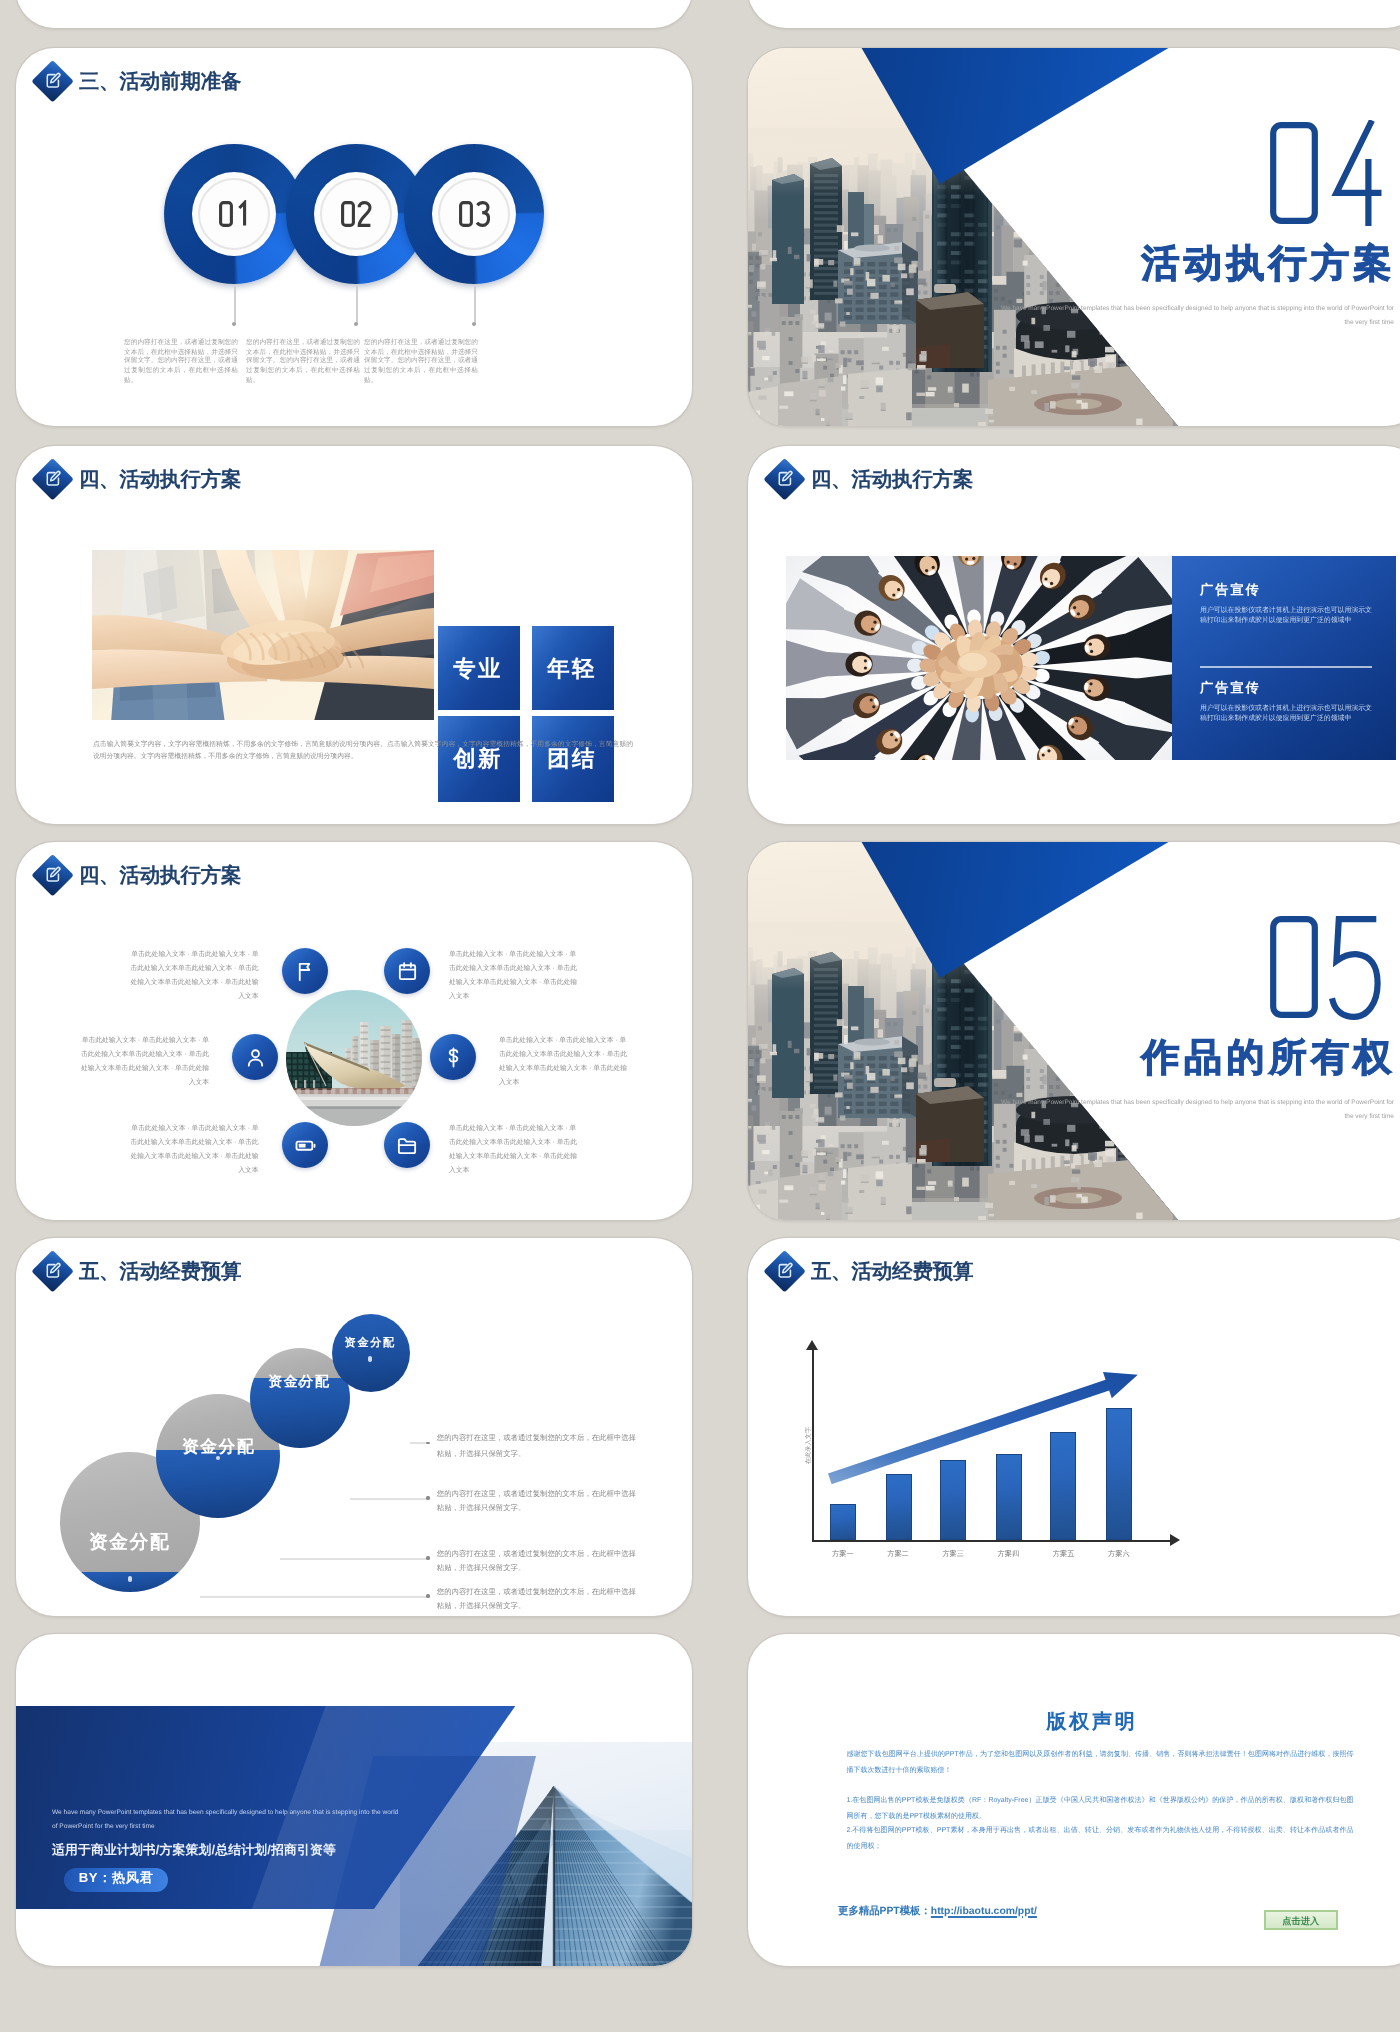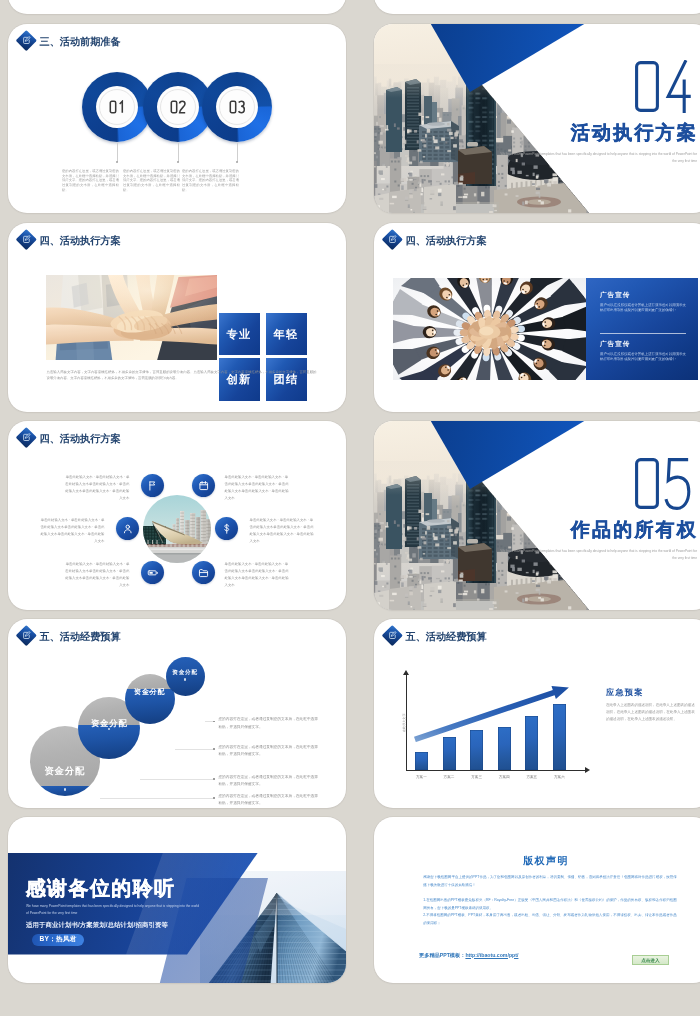--- a/index.html
+++ b/index.html
@@ -2694,24 +2694,20 @@
                 <stop offset=".22" stop-color="#4a7cc3"></stop>
                 <stop offset=".55" stop-color="#2a60b5"></stop>
                 <stop offset="1" stop-color="#1a4da2"></stop>
               </linearGradient>
             </defs>
             <path d="M1.8 56.1 L140.6 9.2 L141.9 13.1 L154.9 1.4 L137.5 0.0 L138.8 3.9 L0.0 50.8 Z" fill="url(#ag)"></path>
           </svg>
         </div>
         <div class="bc-ylbl">在此录入文字</div>
       </div>
-      <div class="bc-panel">
-        <div class="bc-title">应急预案</div>
-        <div class="bc-text">在此录入上述图表的描述说明，在此录入上述图表的描述说明，在此录入上述图表的描述说明，在此录入上述图表的描述说明，在此录入上述图表的描述说明。</div>
-      </div>
     </div>
 <div class="slide c0 r5">
       <div class="th-photo">
         <svg viewBox="0 0 146 121" preserveAspectRatio="none" width="100%" height="100%">
           <defs>
 <linearGradient id="gsky" x1="0" y1="0" x2=".35" y2="1">
  <stop offset="0" stop-color="#f2f6fa"></stop>
               <stop offset=".45" stop-color="#e6eef6"></stop>
  <stop offset="1" stop-color="#cddeee"></stop>
             </linearGradient>
@@ -2807,21 +2803,20 @@
           <line x1="77" y1="22" x2="146" y2="80" stroke="#d6e7f4" stroke-width=".9" opacity=".7"></line>
           <polygon points="77,22 146,80 146,58 84,31" fill="#c3daec" opacity=".42"></polygon>
           <polygon points="55,65 74,38 77,50 60,82" fill="#6d97bc" opacity=".28"></polygon>
           <polygon points="26,104 54,66 59,77 33,113" fill="#5f88ad" opacity=".20"></polygon>
           <rect x="0" y="0" width="146" height="44" fill="#f6f9fc" opacity=".25"></rect>
         </svg>
       </div>
       <div class="th-band"></div>
       <div class="th-par"></div>
       <div class="th-par2"></div>
-      <div class="th-t">感谢各位的聆听</div>
       <div class="th-s">We have many PowerPoint templates that has been specifically designed to help anyone that is stepping into the world of PowerPoint for the very first time</div>
       <div class="th-tag">适用于商业计划书/方案策划/总结计划/招商引资等</div>
       <div class="th-bybox">
         <span class="th-by">BY：热风君</span>
       </div>
     </div>
 <div class="slide c1 r5">
       <div class="cp-t">版权声明</div>
       <div class="cp-p" style="left:49.2px;width:253.6px;top:56.8px">感谢您下载包图网平台上提供的PPT作品，为了您和包图网以及原创作者的利益，请勿复制、传播、销售，否则将承担法律责任！包图网将对作品进行维权，按照传播下载次数进行十倍的索取赔偿！</div>
       <div class="cp-p" style="left:49.2px;width:253.6px;top:80px">1.在包图网出售的PPT模板是免版权类（RF：Royalty-Free）正版受《中国人民共和国著作权法》和《世界版权公约》的保护，作品的所有权、版权和著作权归包图网所有，您下载的是PPT模板素材的使用权。</div>

